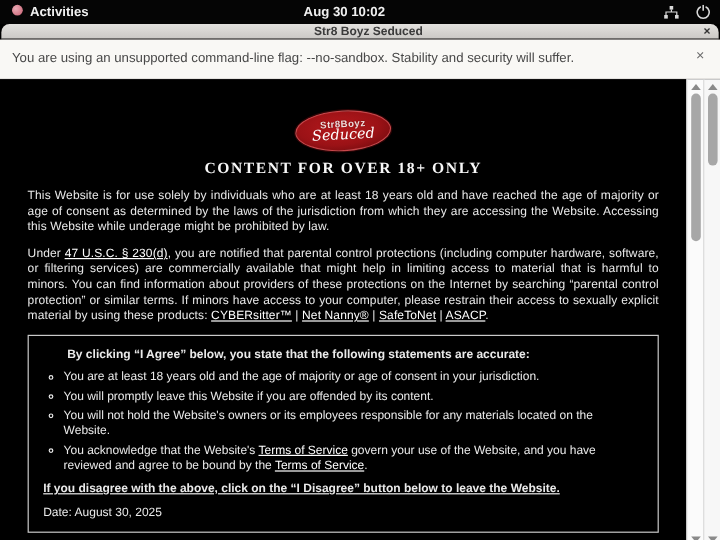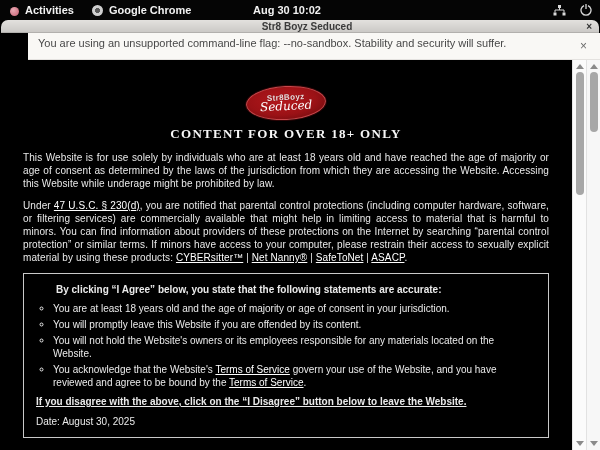--- a/index.html
+++ b/index.html
@@ -4,42 +4,42 @@
 <style>
   :root { --green:#2ca62c; --logo-red:#9b1216; }
   * { box-sizing:border-box; margin:0; padding:0; }
   html,body { width:600px; height:450px; overflow:hidden; background:#000;
               font-family:"Liberation Sans", sans-serif; }
 
   
   .topbar { position:relative; height:20px; background:#050505; color:#f1f1f1;
             font-size:11px; font-weight:bold; display:flex; align-items:center; }
   .topbar .left { display:flex; align-items:center; gap:18px; padding-left:10px; }
-  .tb-item { display:flex; align-items:flex-end; gap:6px; cursor:default; }
+  .tb-item { display:flex; align-items:flex-start; gap:6px; cursor:default; }
   .dot-activities { width:9px; height:9px; border-radius:50%;
                     background:radial-gradient(circle at 35% 35%, #e9aab4, #c85f72); }
   .chrome-ic { width:11px; height:11px; border-radius:50%;
                background:radial-gradient(circle, #5a5a5a 0 30%, #cfcfcf 34% 72%, #8d8d8d 76%); }
   .clock { position:absolute; left:253px; top:0; height:20px; display:flex; align-items:center; }
   .topbar .right { position:absolute; right:8px; top:0; height:20px; display:flex;
                    align-items:center; gap:14px; }
 
   
   .titlebar { position:relative; height:13px; margin:0 1px;
               background:linear-gradient(#e3e1de,#cbc9c6);
               border-radius:7px 7px 0 0; border-bottom:1px solid #b2b0ad;
               display:flex; align-items:center; justify-content:center;
               font-size:10px; font-weight:bold; color:#3b3b3b;padding-left:14px; }
   .titlebar .close { position:absolute; right:7px; top:0; font-size:10px; color:#333;
                      font-weight:bold; line-height:13px; cursor:default; }
 
   
   .infobar { position:relative; height:27px; background:#f9f8f5; color:#484848;
-             font-size:11px; display:flex; align-items:flex-start; padding:4px 10px;
-             border-bottom:1px solid #e4e2df;margin-left:28px; }
+             font-size:11px; display:flex; align-items:center; padding:16px 10px;
+             border-bottom:1px solid #e4e2df; }
   .infobar .close { position:absolute; right:13px; top:6px; color:#6d6d6d; font-size:12px; }
 
   
   .content { position:relative; height:390px; background:#000; }
   .page { width:572px; height:100%; padding:0 23px; color:#ececec; }
 
   .logo-wrap { display:flex; justify-content:center; padding-top:26px; }
   .logo { width:80px; height:34px; border-radius:50%;
           background:radial-gradient(ellipse at 45% 40%, #b5181c 0%, var(--logo-red) 55%, #64090c 100%);
           border:1px solid #c8474b; box-shadow:0 0 0 1px #2d0405;
@@ -86,24 +86,20 @@
   svg.mini { display:block; }
 </style>
 </head>
 <body>
 
 <div class="topbar">
   <div class="left">
     <div class="tb-item">
       <span class="dot-activities"></span>
       <span>Activities</span>
-    </div>
-    <div class="tb-item">
-      <span class="chrome-ic"></span>
-      <span>Google Chrome</span>
     </div>
   </div>
   <div class="clock">
     <span>Aug 30 10:02</span>
   </div>
   <div class="right">
     <span>
       <svg class="mini" width="13" height="11" viewBox="0 0 13 11">
         <rect x="5" y="0" width="3" height="3" fill="#d9d9d9"></rect>
         <rect x="0.5" y="7.5" width="3" height="3" fill="#d9d9d9"></rect>

